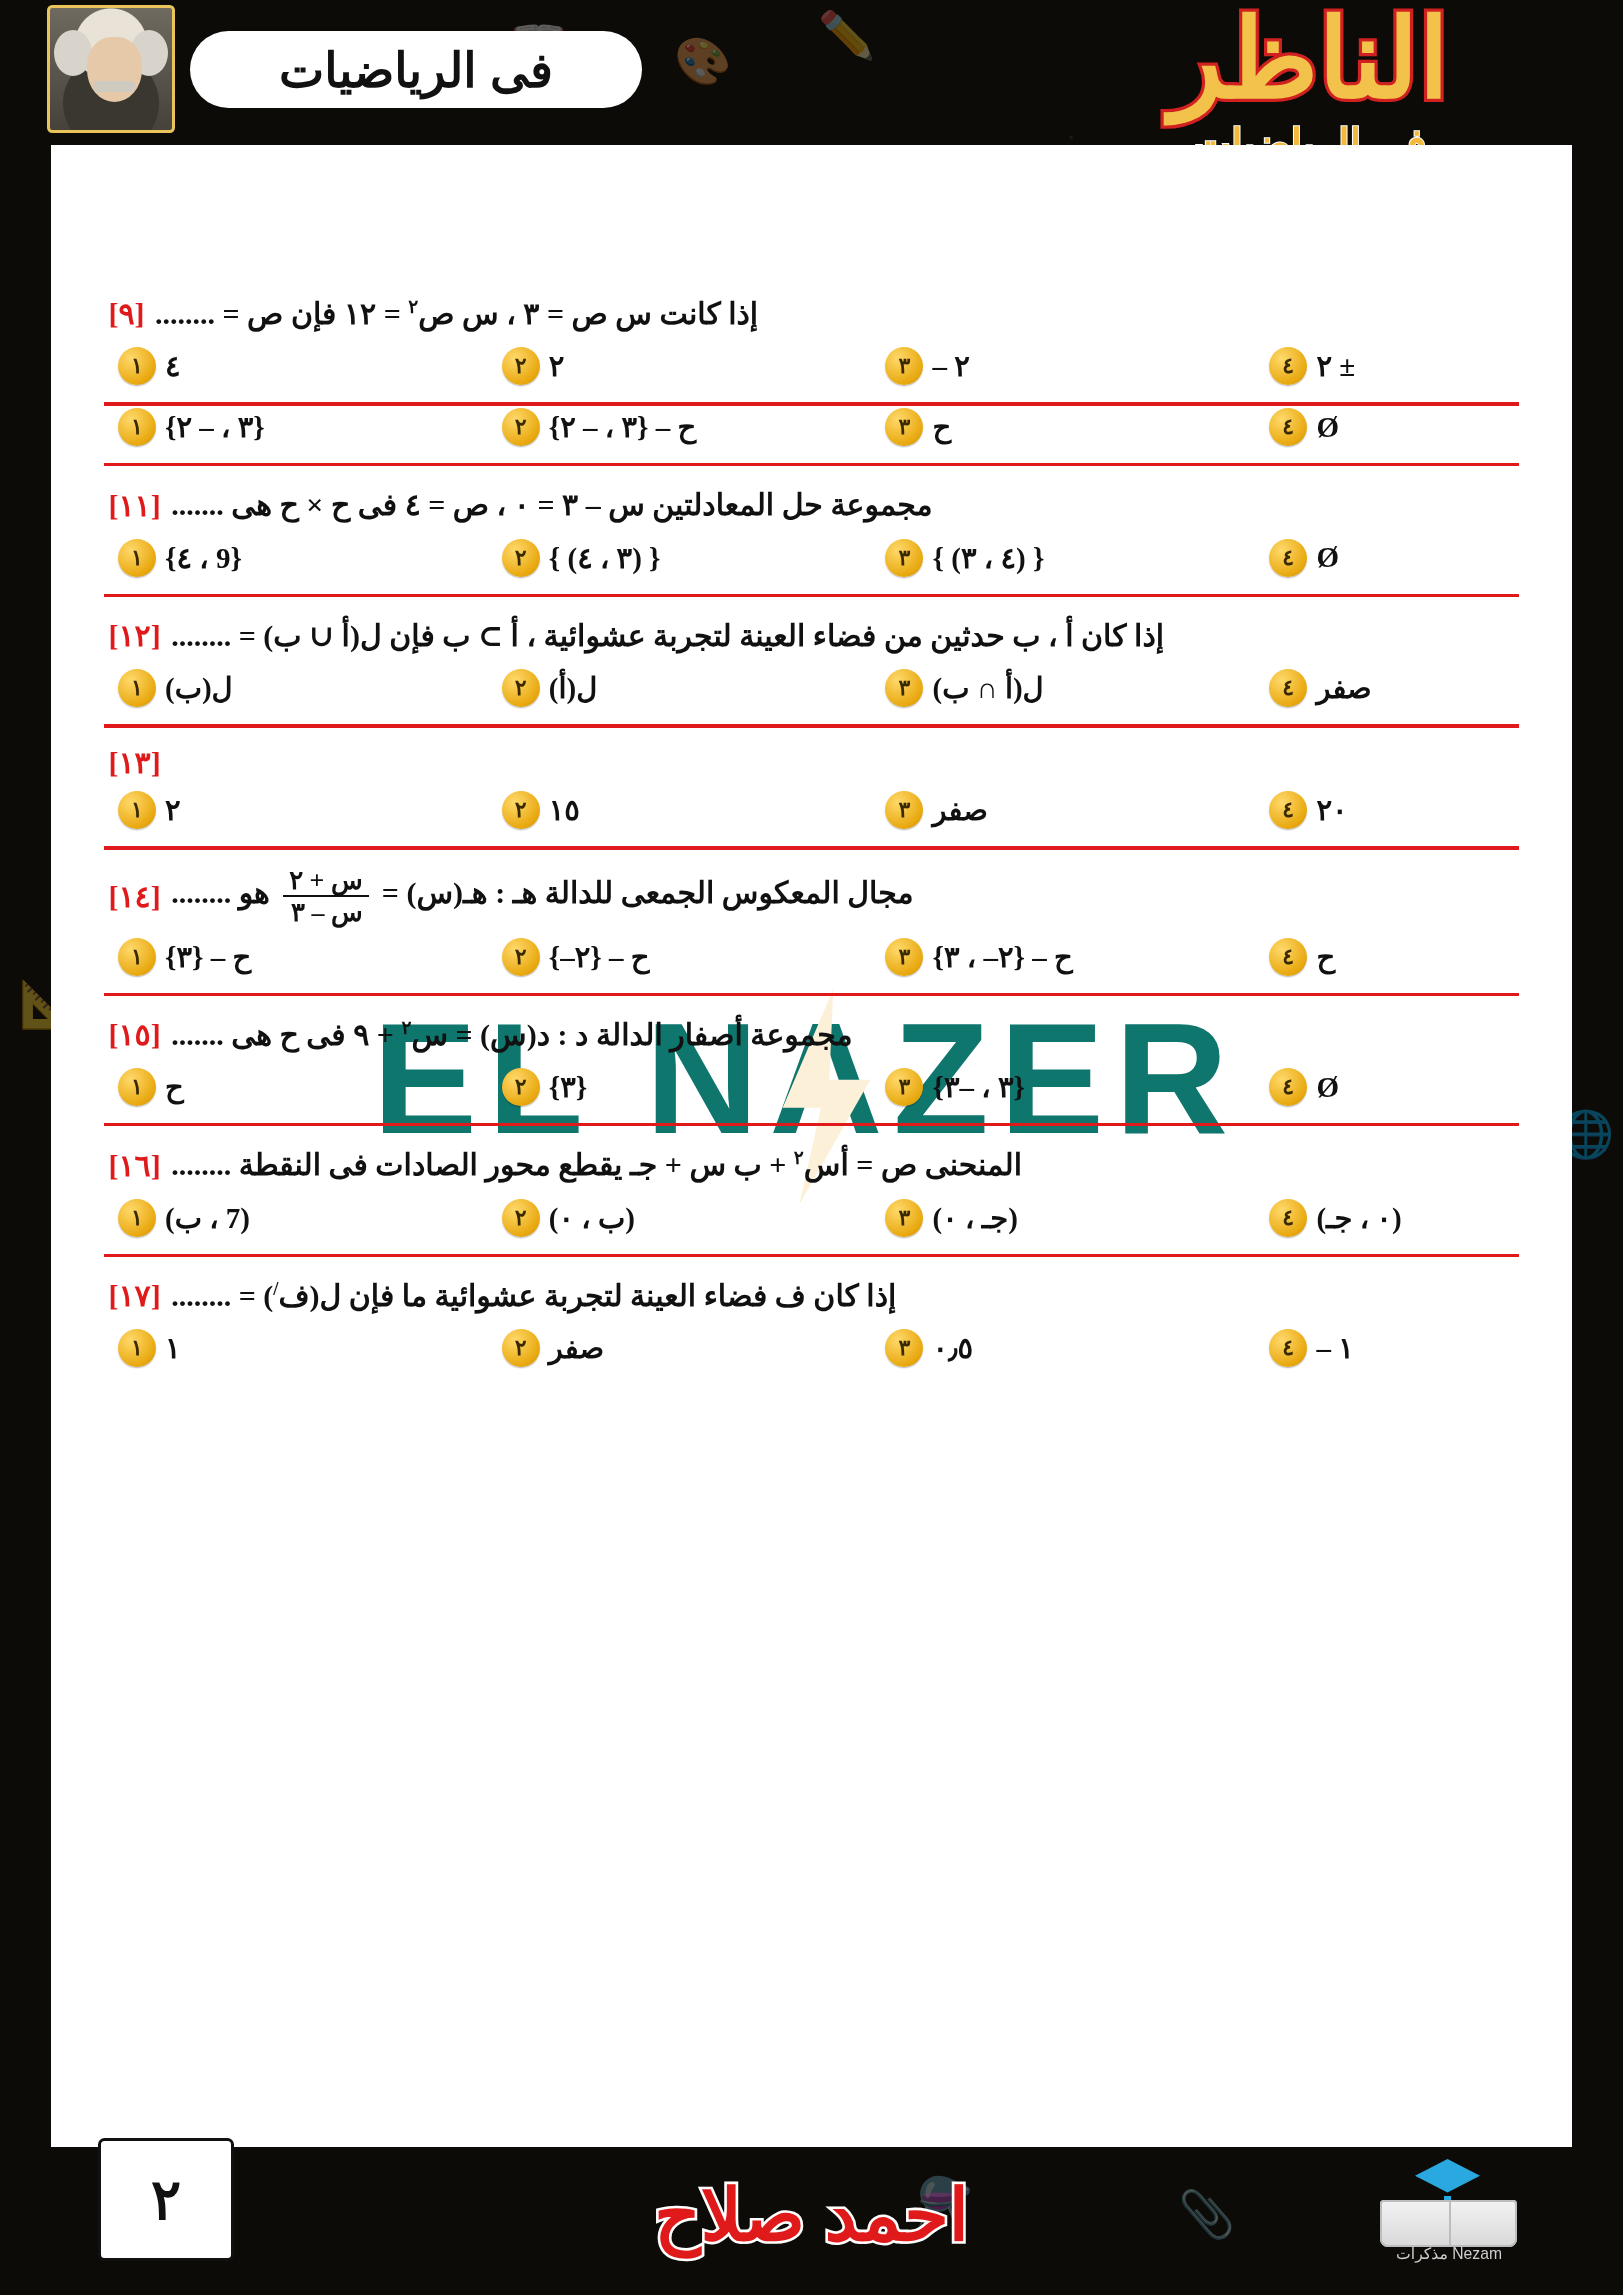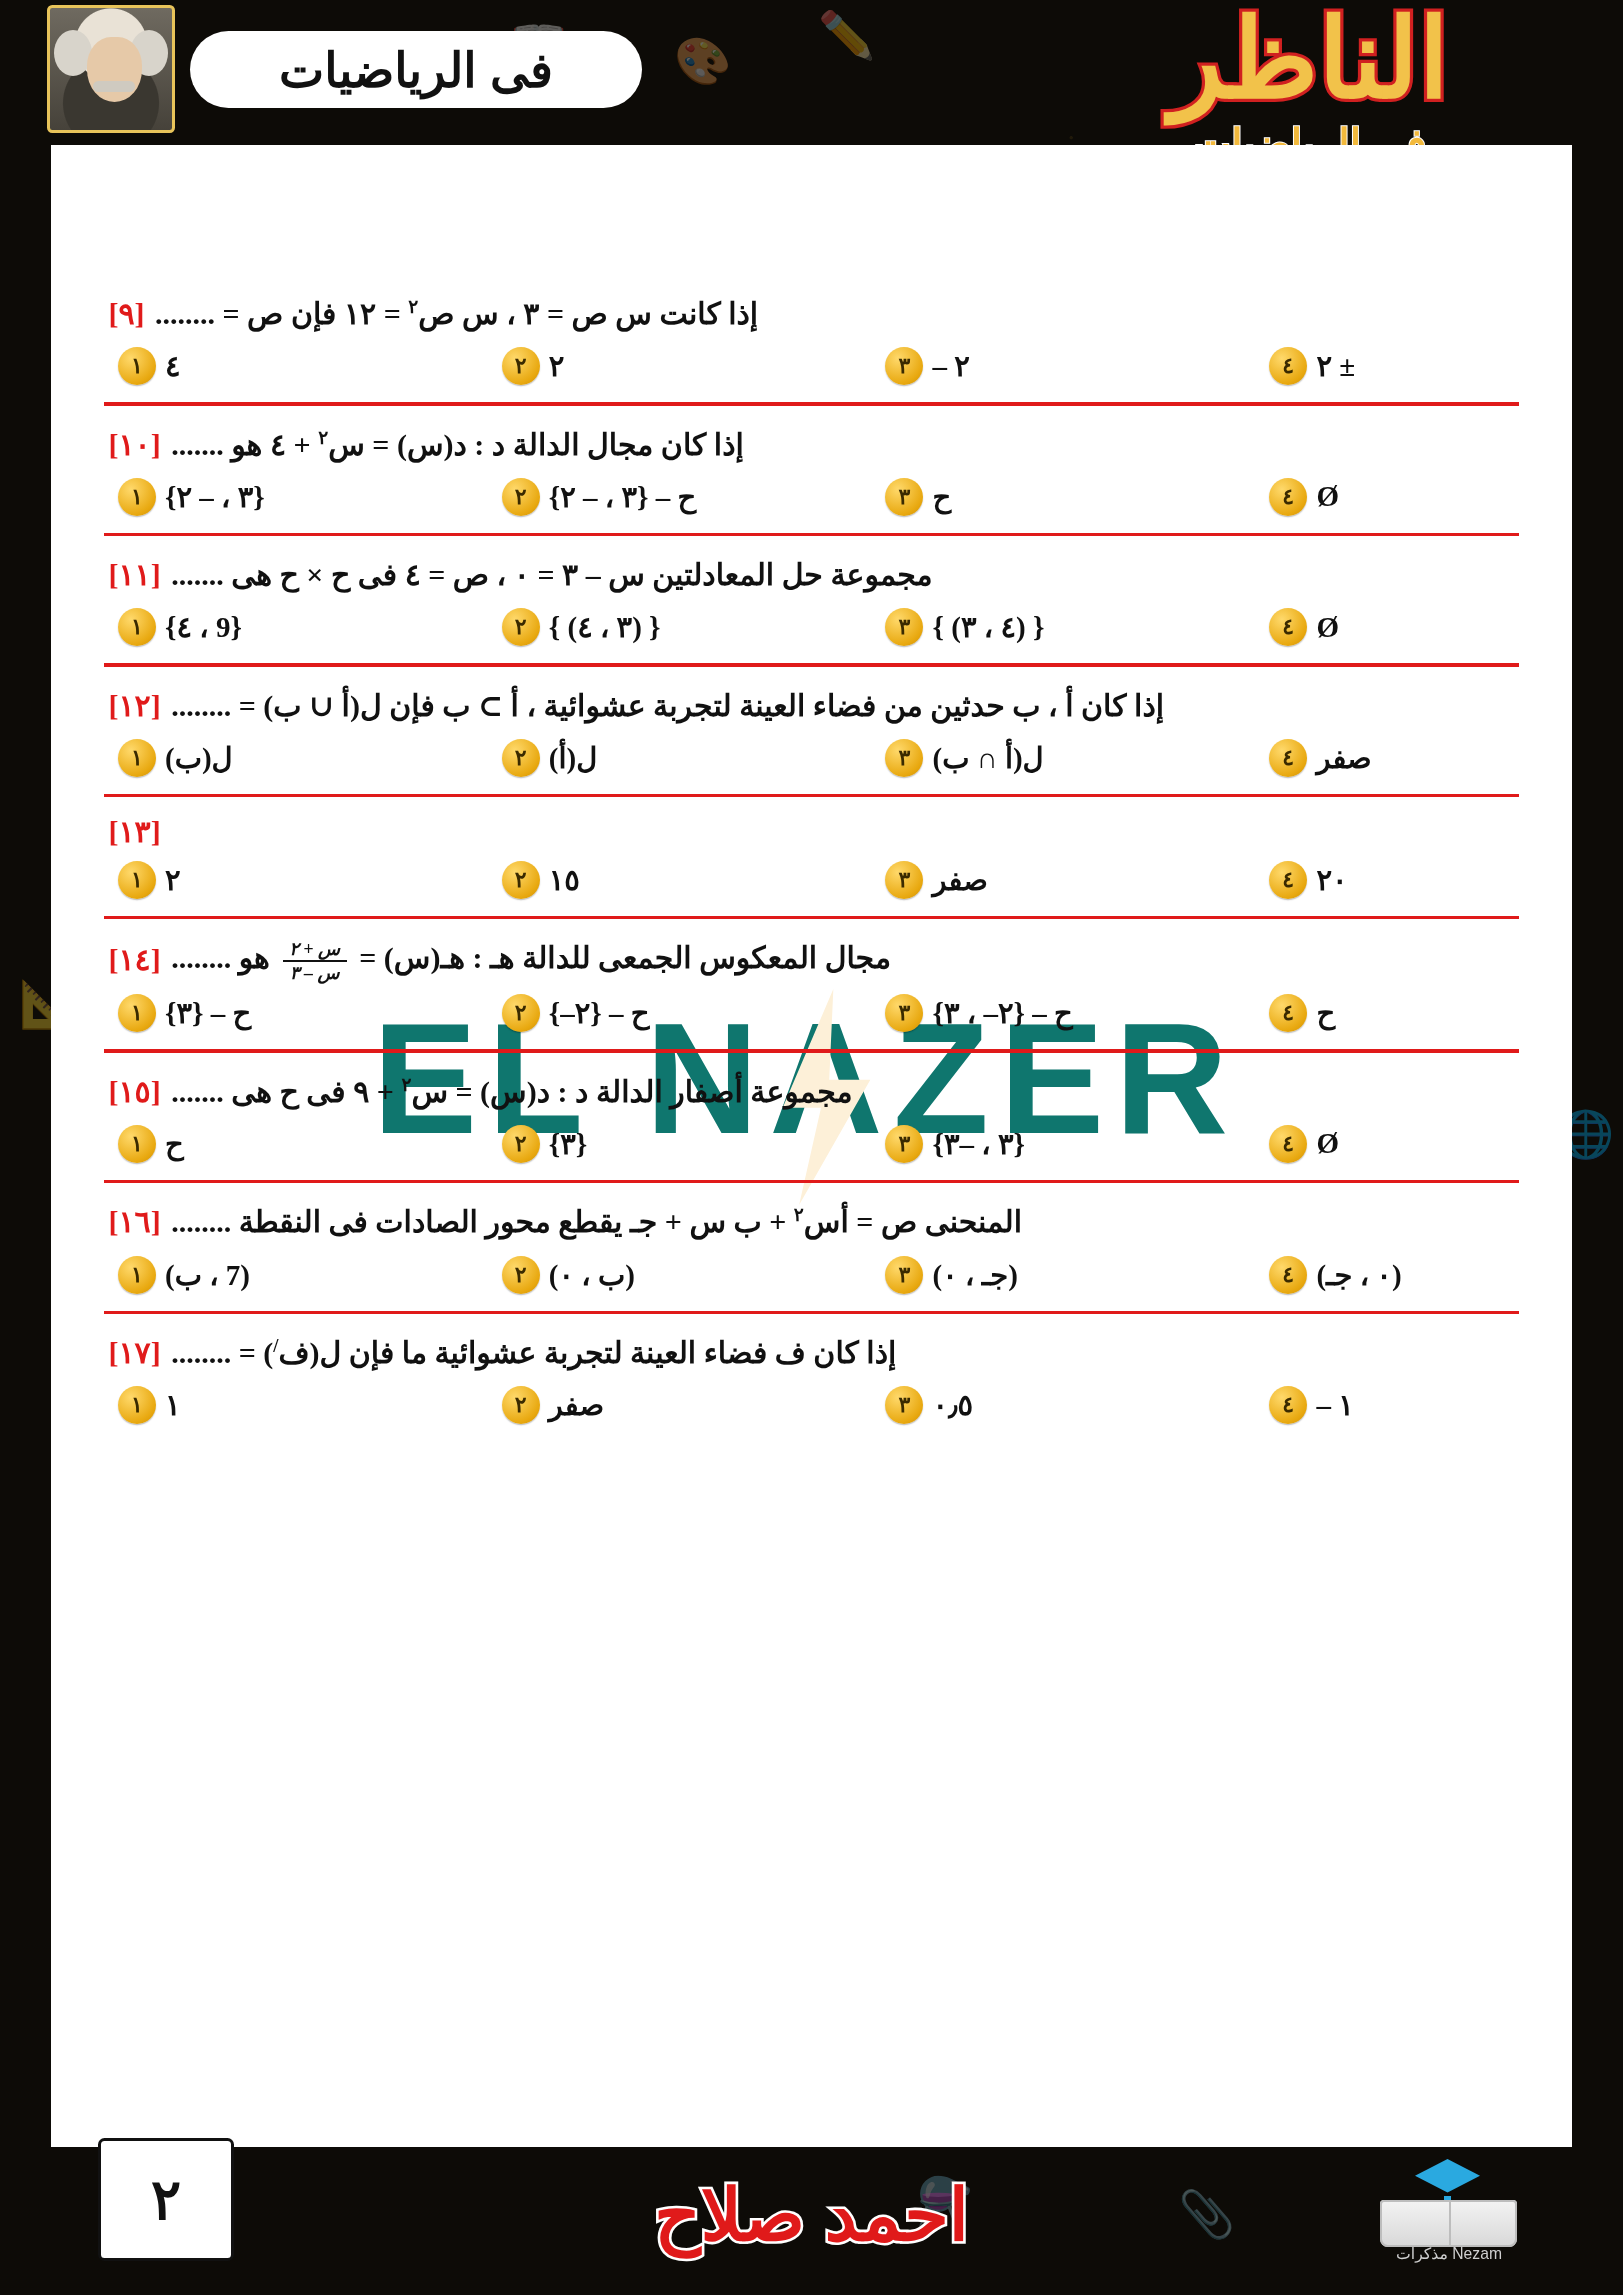--- a/index.html
+++ b/index.html
@@ -187,25 +187,23 @@
   .q-num {
     color: #e01a1a;
     font-weight: bold;
     font-size: 30px;
     white-space: nowrap;
   }
   .q-text { text-align: right; line-height: 1.45; }
   .q-text .frac {
     display: inline-block;
     vertical-align: middle;
-    text-align: center;
-    font-size: 18px;
+    font-size: 26px;
     line-height: 1.05;
     margin: 0 5.2px;
-    font-style: italic;
   }
   .q-text .frac .num { border-bottom: 2.6px solid #111; padding: 0 6.5px 1.3px; display: block; }
   .q-text .frac .den { padding: 1.3px 6.5px 0; display: block; }
   sup { font-size: .62em; }
 
   .q-choices {
     display: flex;
     flex-direction: row-reverse;
     justify-content: space-between;
     align-items: center;
@@ -386,24 +384,20 @@
             <span class="choice-text">٢ –</span>
           </div>
           <div class="choice">
             <span class="bullet">٤</span>
             <span class="choice-text">± ٢</span>
           </div>
         </div>
       </div>
       <div class="q-block">
         <div class="q-rule"></div>
-        <div class="q-stem">
-          <span class="q-num">[١٠]</span>
-          <span class="q-text">إذا كان مجال الدالة د : د(س) = س<sup>٢</sup> + ٤ هو .......</span>
-        </div>
         <div class="q-choices">
           <div class="choice">
             <span class="bullet">١</span>
             <span class="choice-text">{٣ ، – ٢}</span>
           </div>
           <div class="choice">
             <span class="bullet">٢</span>
             <span class="choice-text">ح – {٣ ، – ٢}</span>
           </div>
           <div class="choice">

